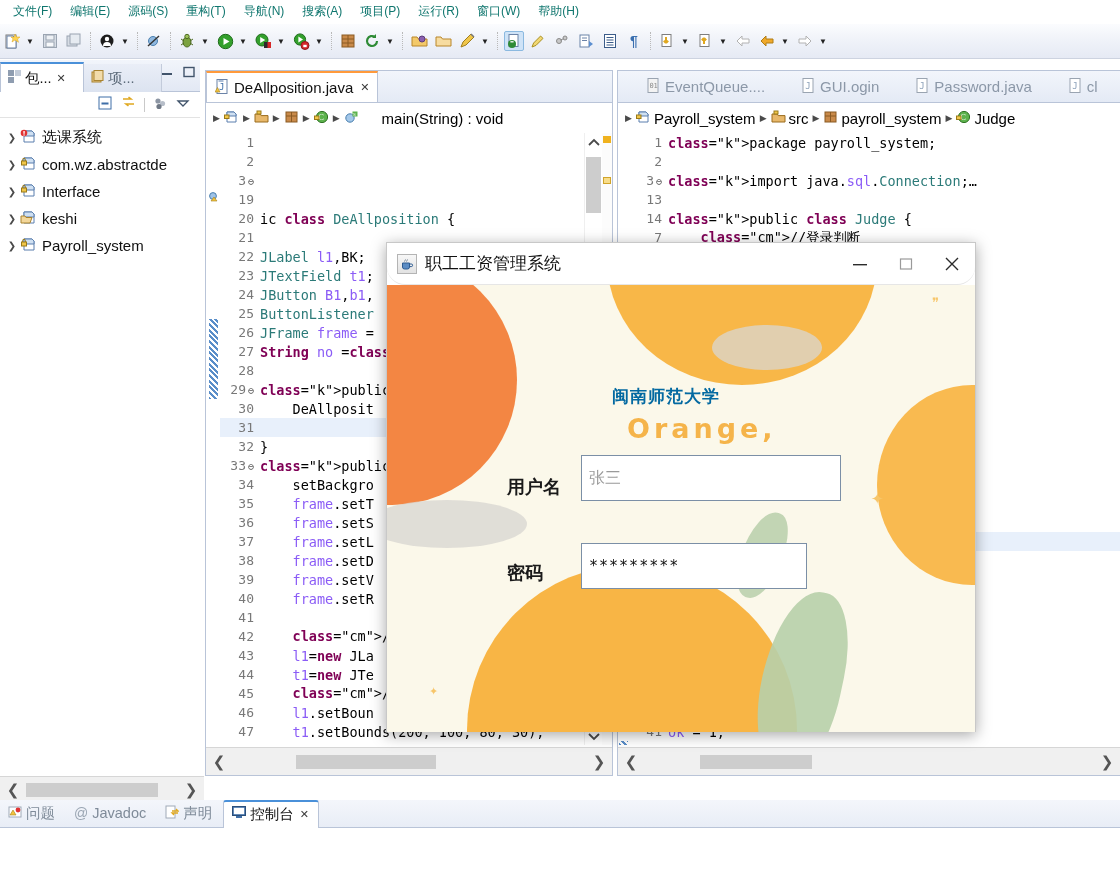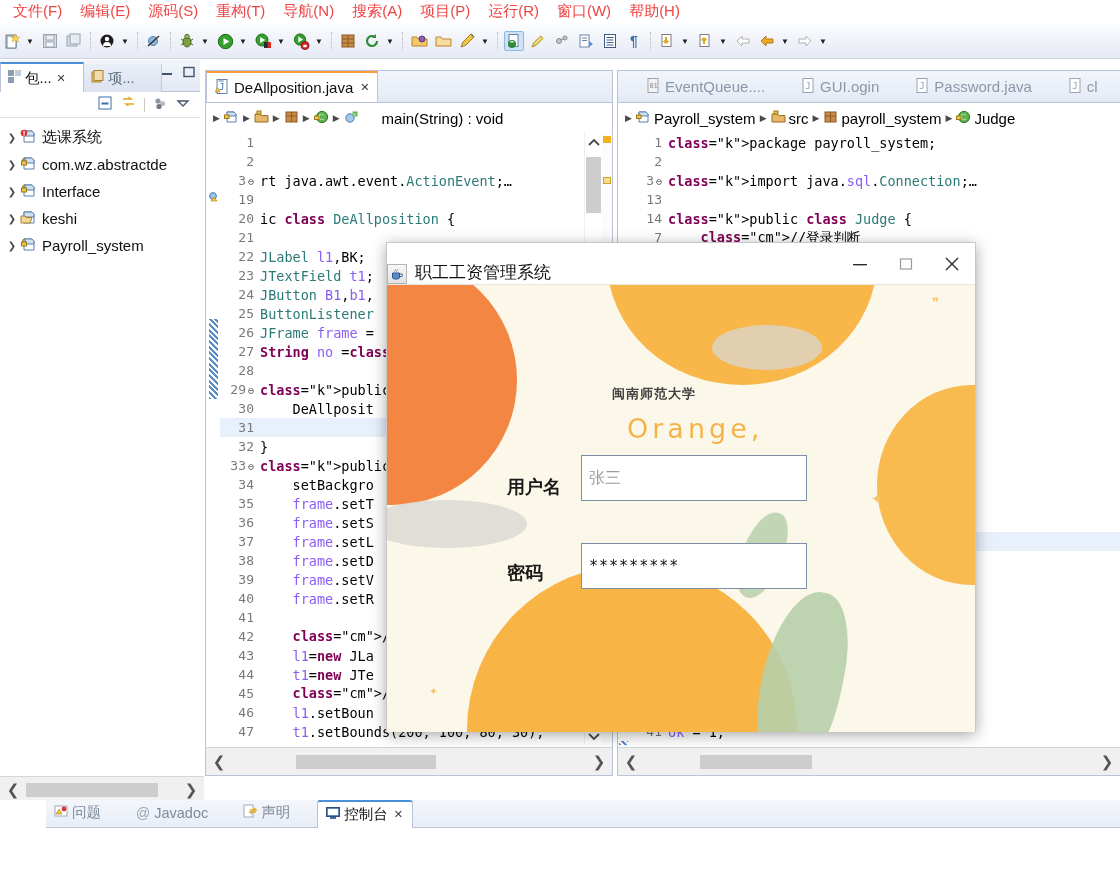--- a/index.html
+++ b/index.html
@@ -15,21 +15,21 @@
   #root { position: relative; width: 1120px; height: 877px; }
 
   
   .menubar {
     position: absolute; left: 0; top: 0; width: 1120px; height: 24px;
     background: #ffffff;
     display: flex; align-items: center;
     padding-left: 4px;
   }
   .menubar .mi {
-    font-size: 15px; color: #ef4444;
+    font-size: 12px; color: #0f766e;
     padding: 1px 9px 3px 9px;
     white-space: nowrap;
     cursor: default;
   }
 
   
   .toolbar {
     position: absolute; left: 0; top: 24px; width: 1120px; height: 35px;
     background: linear-gradient(to bottom,#fbfcfe 0%, #eef1f8 55%, #e6eaf4 100%);
     border-bottom: 1px solid #cdd3e0;
@@ -170,24 +170,23 @@
   .vs-thumb { position:absolute; left:1px; width:15px; background:#cdcdcd; }
   .ovr-col { position:absolute; right:0; top:62px; width:10px; bottom:28px; background:#fcfcfc; }
   .ovr-mark { position:absolute; right:1px; width:8px; height:7px; }
 
   
   .bottom-panel {
     position: absolute; left: 0; top: 800px; width: 1120px; height: 77px;
     background: #fff;
   }
   .bp-tabrow {
-    height: 28px; display: flex; align-items: flex-start; gap: 18px;
+    height: 28px; display: flex; align-items: center; gap: 2px;
     background: linear-gradient(to bottom,#f4f6fb,#e8edf6);
     border-bottom: 1px solid #b9c4d8;
-    margin-left: 46px;
   }
   .bp-tab {
     display: flex; align-items: center; gap: 4px;
     padding: 3px 9px 4px 8px; font-size: 14.5px; color: #7f8b99;
     height: 26px;
   }
   .bp-tab.active {
     background: #fff; color: #111;
     border-top: 2px solid #4a90d9;
     border-left: 1px solid #b9c4d8; border-right: 1px solid #b9c4d8;
@@ -199,22 +198,22 @@
   }
 
   
   .dialog {
     position: absolute; left: 386px; top: 242px; width: 590px; height: 490px;
     background: #fff;
     box-shadow: 0 3px 14px rgba(0,0,0,.35);
     border: 1px solid #c8c8c8;
   }
   .dlg-title {
-    height: 42px; background: #fff; display: flex; align-items: flex-end;
-    border-bottom: 1px solid #e6e6e6;
+    height: 42px; background: #fff; display: flex; align-items: center;
+    padding-left: 10px; border-bottom: 1px solid #e6e6e6; border-radius: 18px;
   }
   .dlg-ico {
     width: 20px; height: 20px; margin-right: 8px; border: 1px solid #b4b4b4;
     background: linear-gradient(to bottom,#f7f7f7,#e2e2e2);
     display: flex; align-items: center; justify-content: center;
     font-size: 12px; color: #27609b;
   }
   .dlg-name { font-size: 17px; color: #111; }
   .dlg-ctrls { margin-left: auto; display: flex; align-items: center; }
   .dlg-btn { width: 46px; height: 40px; display:flex; align-items:center; justify-content:center; color:#2b2b2b; }
@@ -239,26 +238,27 @@
         font-family: "DejaVu Sans Mono", monospace; }
   .login-btn {
     position: absolute;
     background: linear-gradient(to bottom,#fcfdff 0%, #eef3fb 45%, #cfdcec 52%, #bcd0e6 100%);
     border: 1px solid #8b9cb0;
     display: flex; align-items: center; justify-content: center;
     font-size: 17px; color: #111;
     font-family: "DejaVu Serif", serif; font-weight: 700;
   }
   .brand-cn {
-    position: absolute; font-size: 13px; color: #404040; font-weight: 700;
+    position: absolute; font-size: 17px; color: #0369a1; font-weight: 700;
     font-family: "DejaVu Serif", serif; letter-spacing: 1px;
   }
   .brand-en {
     position: absolute; font-size: 27px; color: #f5b44a; letter-spacing: 4px;
     font-family: "DejaVu Sans", sans-serif;
+    font-weight: bold;
   }
   .spark { position:absolute; color:#f7c66a; font-size:13px; }
 </style>
 </head>
 <body>
 
 <div id="root">
 
   <div class="menubar">
     <div class="mi">文件(F)</div>
@@ -666,21 +666,21 @@
               <circle cx="5" cy="4" r="3.4" fill="#f2d64a" stroke="#9a7a18"></circle>
               <path d="M3 9l3-4 3 4z" fill="#f2c33c" stroke="#a4821f" stroke-width=".6"></path>
             </svg>
         </div>
         <div style="position:absolute;left:3px;top:186px;width:9px;height:80px;background:repeating-linear-gradient(45deg,#5a8ec9 0 2px,#ffffff 2px 4px);"></div>
       </div>
 
       <div id="left-lines" style="position:absolute;left:14px;top:0;right:28px;">
           <div class="codeline"><span class="ln">1</span></div>
           <div class="codeline"><span class="ln">2</span><span class="ctext"></span></div>
-          <div class="codeline"><span class="ln fold">3</span><span class="ctext">rt java.awt.event.<span class="tl">ActionEvent</span>;…</span></div>
+          <div class="codeline"><span class="ln fold">3</span></div>
           <div class="codeline"><span class="ln">19</span><span class="ctext"></span></div>
           <div class="codeline"><span class="ln">20</span><span class="ctext">ic <span class="k">class</span> <span class="tl">DeAllposition</span> {</span></div>
           <div class="codeline"><span class="ln">21</span><span class="ctext"></span></div>
           <div class="codeline"><span class="ln">22</span><span class="ctext"><span class="tl">JLabel</span> <span class="f">l1</span>,BK;</span></div>
           <div class="codeline"><span class="ln">23</span><span class="ctext"><span class="tl">JTextField</span> <span class="f">t1</span>;</span></div>
           <div class="codeline"><span class="ln">24</span><span class="ctext"><span class="tl">JButton</span> <span class="f">B1</span>,<span class="f">b1</span>,</span></div>
           <div class="codeline"><span class="ln">25</span><span class="ctext"><span class="tl">ButtonListener</span></span></div>
           <div class="codeline"><span class="ln">26</span><span class="ctext"><span class="tl">JFrame</span> <span class="f">frame</span> =</span></div>
           <div class="codeline"><span class="ln">27</span><span class="ctext"><span class="k">String</span> <span class="f">no</span> =<span <span="" class="k">class</span>="s"&gt;"";</span></div>
           <div class="codeline"><span class="ln">28</span><span class="ctext"></span></div>
@@ -947,21 +947,21 @@
         <div class="spark" style="left:484px;top:205px;font-size:15px;">✦</div>
         <div class="spark" style="left:42px;top:400px;font-size:11px;">✦</div>
         <div class="spark" style="left:222px;top:180px;font-size:11px;">✦</div>
       </div>
 
       <div class="dlg-form">
         <div class="brand-cn" style="left:225px;top:100px;">闽南师范大学</div>
         <div class="brand-en" style="left:240px;top:128px;">Orange,</div>
 
         <div class="field-label" style="left:120px;top:190px;">用户名</div>
-        <div class="field-input" style="left:194px;top:170px;width:226px;height:46px;">
+        <div class="field-input" style="left:194px;top:170px;width:260px;height:46px;">
           <span class="ph">张三</span>
         </div>
 
         <div class="field-label" style="left:120px;top:276px;">密码</div>
         <div class="field-input" style="left:194px;top:258px;width:226px;height:46px;">
           <span class="pw">*********</span>
         </div>
 
       </div>
     </div>

